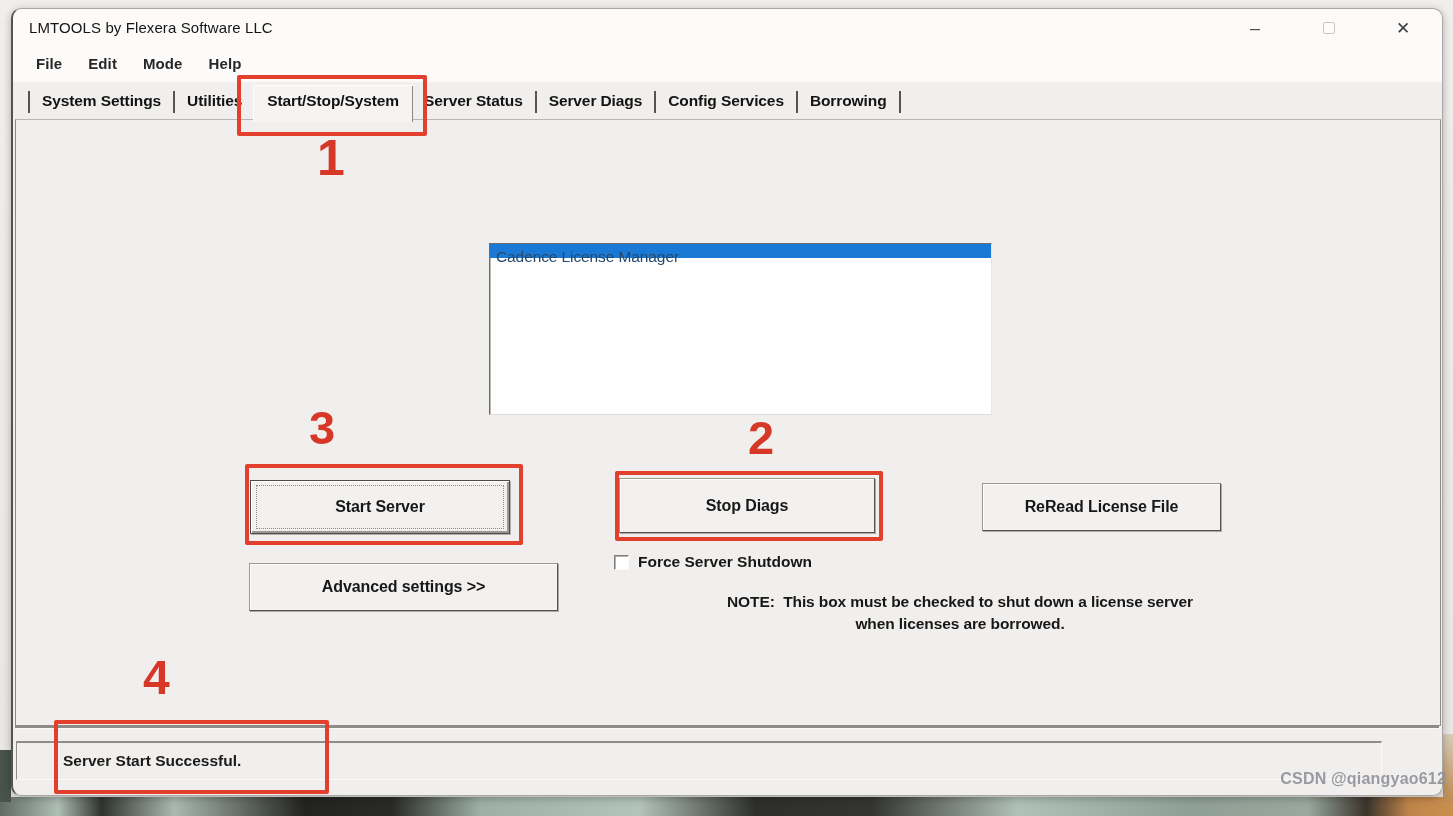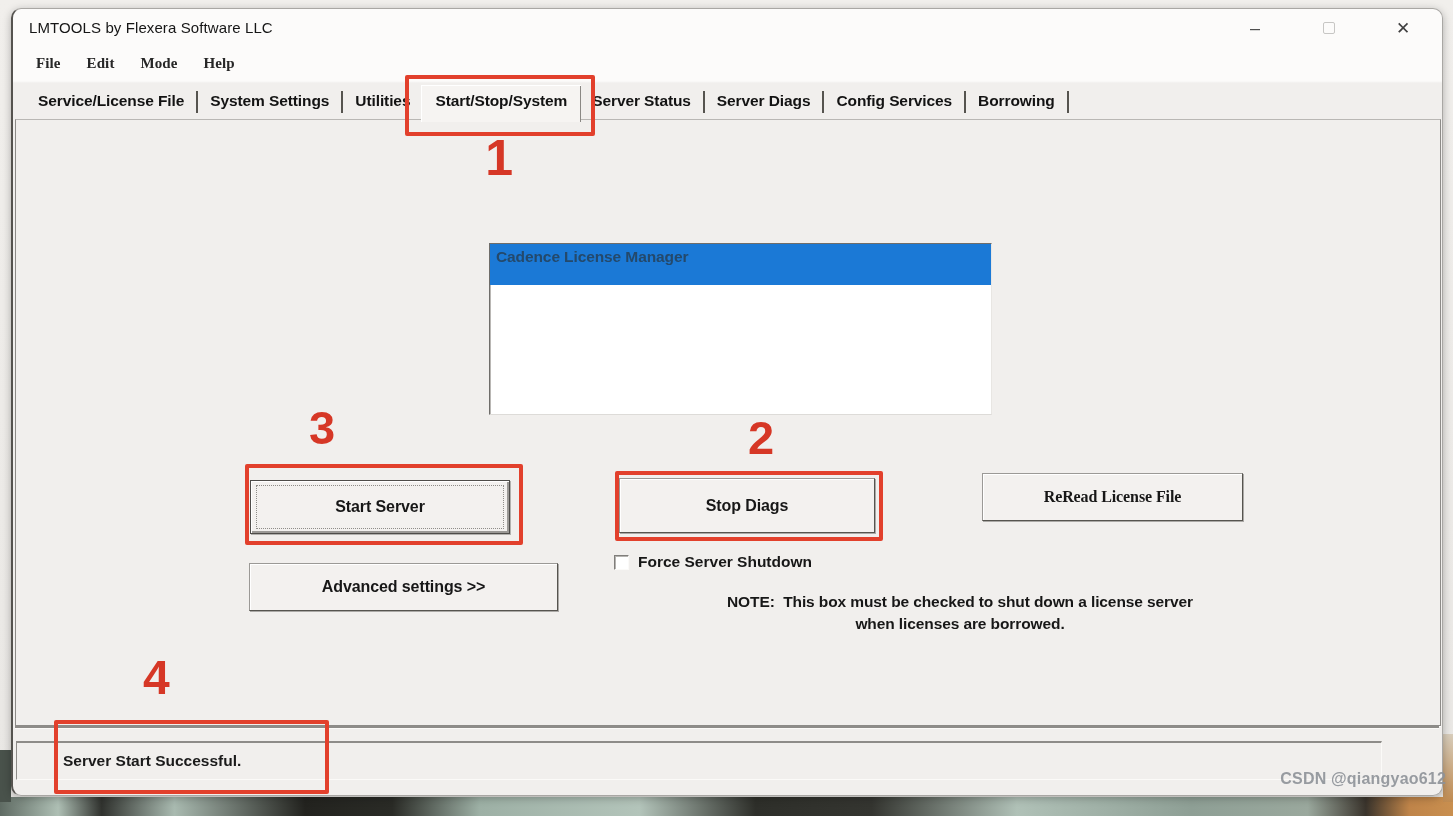--- a/index.html
+++ b/index.html
@@ -38,21 +38,21 @@
     font-size:15px; color:#161616; letter-spacing:.1px;
   }
   .win-controls { position:absolute; right:30px; top:0; height:38px; display:flex; align-items:center; gap:56px; }
   .win-btn { width:18px; height:18px; display:flex; align-items:center; justify-content:center;
              font-size:16px; color:#4c4c4c; cursor:default; }
   .max-glyph { width:12px; height:12px; border:1.5px solid #c7c6c4; border-radius:2px; }
   .min-glyph { font-size:18px; line-height:10px; color:#4f4f4f; }
   .close-glyph { font-size:17px; color:#3f3f3f; }
 
   .menubar { position:absolute; left:10px; top:38px; height:32px; display:flex; align-items:center; }
-  .menu-item { padding:4px 13px; font-size:15px; font-weight:600; color:#272727; letter-spacing:.1px;font-family:Liberation Serif, serif; }
+  .menu-item { padding:4px 13px; font-size:15px; font-weight:600; color:#272727; letter-spacing:.1px; }
 
   
   .tabstrip { position:absolute; left:14px; top:74px; right:10px; height:38px;
               display:flex; align-items:center; z-index:5; }
   .tab { font-size:15.5px; font-weight:700; color:#131313; padding:7px 11px 9px 11px;
          white-space:nowrap; position:relative; letter-spacing:-.1px; }
   .tab-sep { align-self:center; height:22px; border-left:2px solid #56544f; margin:0 1px; }
   .tab.active {
     background:#f6f4f2;
     box-shadow:inset 0 1px 0 #ffffff, inset 1px 0 0 #ffffff, inset -1px 0 0 #8a8884;
@@ -72,42 +72,42 @@
   }
 
   
   .listbox {
     position:absolute; left:476px; top:234px; width:503px; height:172px;
     background:#ffffff;
     border:1px solid; border-color:#6f6d6a #e8e6e3 #dddbd8 #6f6d6a;
     box-shadow:inset 1px 1px 0 #b9b7b4;
   }
   .list-row-selected {
-    height:41px; background:#1b79d6; color:#24496b;
-    font-size:15.5px; font-weight:700; line-height:26px; padding:0 6px;
+    height:14px; background:#1b79d6; color:#24496b;
+    font-size:15.5px; font-weight:400; line-height:26px; padding:0 6px;
     letter-spacing:-.1px;
   }
 
   
   .btn {
     position:absolute; background:#f3f1ef; cursor:default;
     border:1px solid #9b9996; border-right-color:#56544f; border-bottom-color:#56544f;
     box-shadow:inset 1px 1px 0 #ffffff, 1px 1px 0 rgba(86,84,79,.45);
     display:flex; align-items:center; justify-content:center;
     font-size:16px; font-weight:700; color:#171717; letter-spacing:-.1px;
   }
   .btn.default-btn {
     border:1px solid #4e4c49;
     box-shadow:inset 1px 1px 0 #ffffff, inset -2px -2px 0 #9b9996, 1px 1px 0 rgba(86,84,79,.4);
   }
   .focus-rect { position:absolute; inset:4px 5px; border:1px dotted #8f8d89; pointer-events:none; }
 
   .btn-start    { left:237px; top:471px; width:260px; height:54px; }
   .btn-stop     { left:606px; top:469px; width:256px; height:55px; }
-  .btn-reread   { left:969px; top:464px; width:261px; height:48px;font-family:Liberation Serif, serif; }
+  .btn-reread   { left:969px; top:474px; width:239px; height:48px; }
   .btn-advanced { left:236px; top:554px; width:309px; height:48px; }
 
   
   .checkbox-row { position:absolute; left:601px; top:544px; display:flex; align-items:center;justify-content:center; }
   .checkbox-box {
     width:15px; height:15px; background:#ffffff;
     border:1px solid; border-color:#807e7b #fbfaf8 #fbfaf8 #807e7b;
     box-shadow:inset 1px 1px 0 #b5b3b0;
   }
   .checkbox-label { margin-left:9px; font-size:15.5px; font-weight:700; color:#171717; }
@@ -176,21 +176,20 @@
     </div>
 
     <div class="menubar">
       <div class="menu-item">File</div>
       <div class="menu-item">Edit</div>
       <div class="menu-item">Mode</div>
       <div class="menu-item">Help</div>
     </div>
 
     <div class="tabstrip">
-      <div class="tab">Service/License File</div>
       <span class="tab-sep"></span>
       <div class="tab">System Settings</div>
       <span class="tab-sep"></span>
       <div class="tab">Utilities</div>
       <div class="tab active">
         <span>Start/Stop/System</span>
         <span class="ann-box box-tab"></span>
         <span class="ann-num num-1">1</span>
       </div>
       <div class="tab">Server Status</div>

